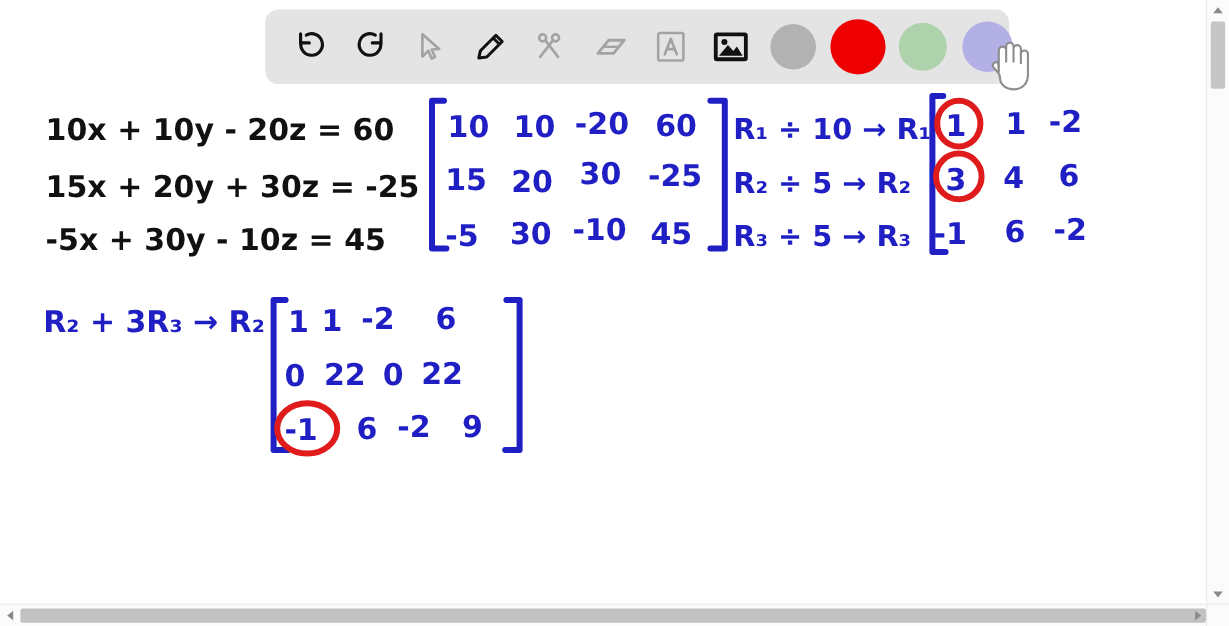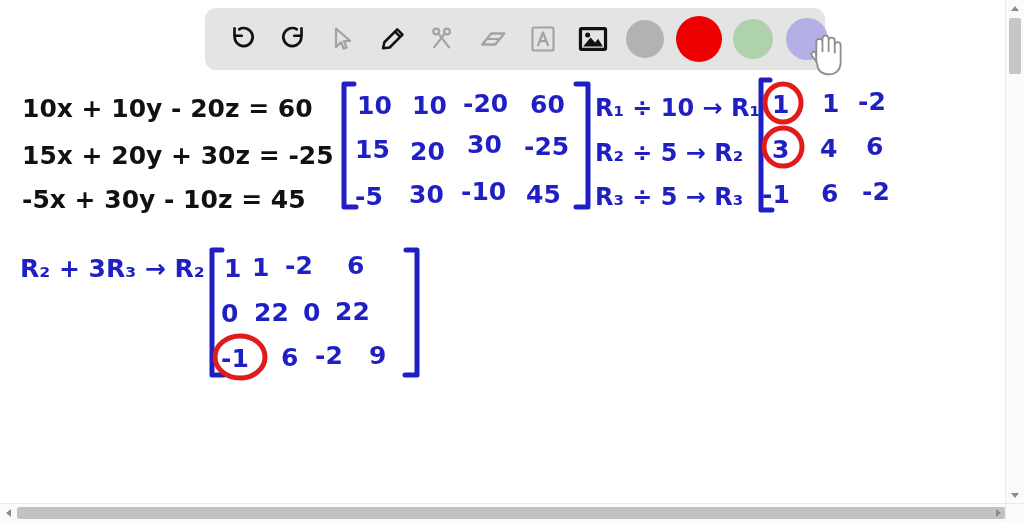--- a/index.html
+++ b/index.html
@@ -5,21 +5,21 @@
   html,body{margin:0;padding:0;}
   body{
     width:1024px;height:522px;overflow:hidden;
     background:#ffffff;
     font-family:"Liberation Sans", sans-serif;
     position:relative;
   }
 
   
   #canvas{
-    position:absolute;left:0;top:0;width:892px;height:500px;
+    position:absolute;left:16px;top:0;width:892px;height:500px;
     background:#ffffff;overflow:hidden;
   }
 
   
   #toolbar{
     position:absolute;left:205px;top:8px;
     width:620px;height:62px;
     background:#e4e4e4;border-radius:11px;
     display:flex;align-items:center;
     padding:0 14px;box-sizing:border-box;

